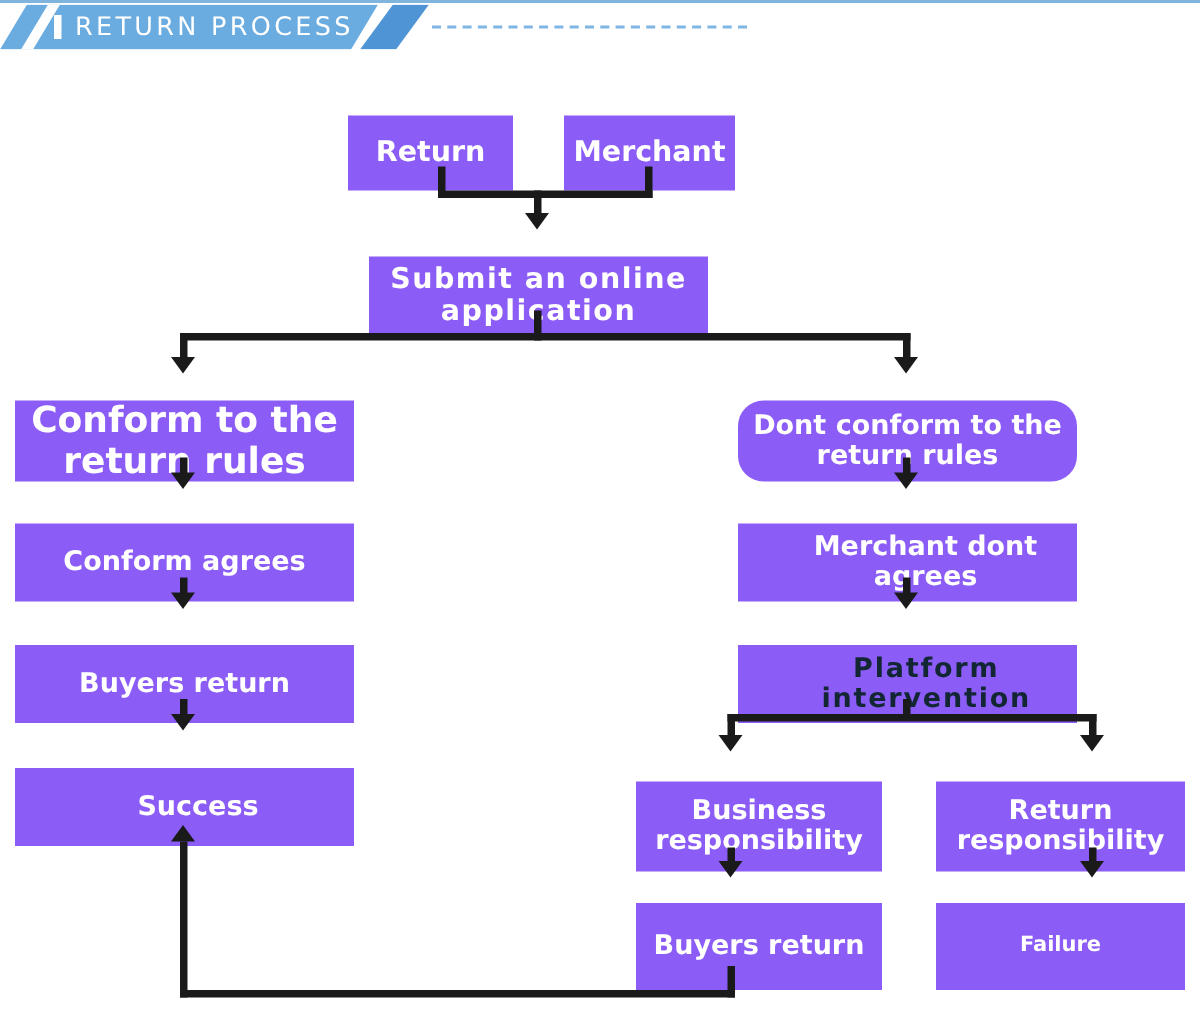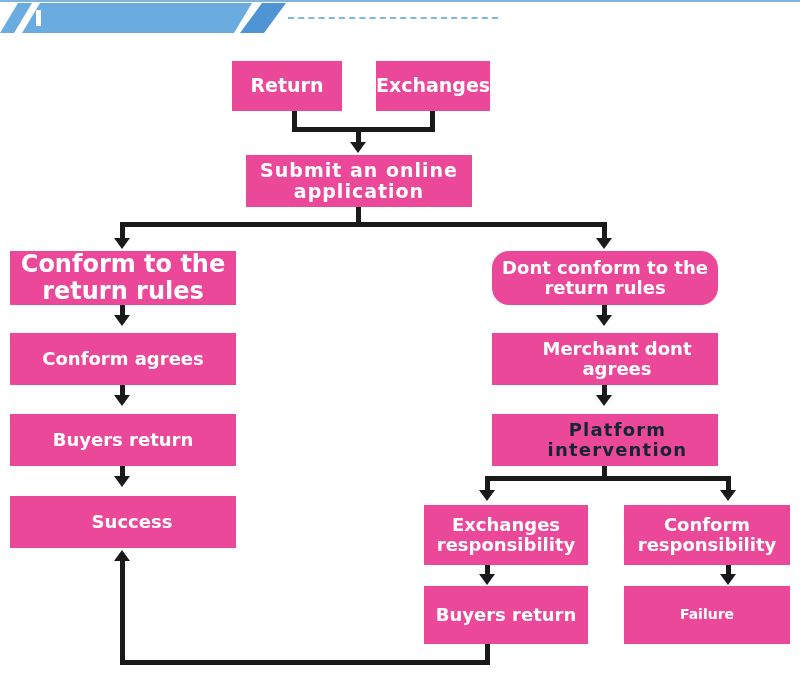--- a/index.html
+++ b/index.html
@@ -75,30 +75,31 @@
     font-size: 14px;
     font-style: italic;
     letter-spacing: 1.5px;
     color: #6aa4dc;
     white-space: nowrap;
   }
 
   
   .box {
     position: absolute;
-    background: #ec4899;
+    background: #8b5cf6;
     color: #ffffff;
     display: flex;
     align-items: center;
     justify-content: center;
     text-align: center;
     font-weight: bold;
     line-height: 1.12;
     box-sizing: border-box;
     padding: 0 4px;
+    margin-top: 16px;
   }
   .box.dark { color: #122733; }
   .box.sp { letter-spacing: 1.2px; }
 
   
   .ln {
     position: absolute;
     background: #1a1a1a;
   }
   .arrow-d {
@@ -118,25 +119,26 @@
 </style>
 </head>
 <body>
 
 <div id="header-band">
   <div class="top-rule"></div>
   <div class="hdr-bar"></div>
   <div class="hdr-slash"></div>
   <div class="hdr-wedge"></div>
   <div class="hdr-tick"></div>
+  <div class="hdr-title">RETURN PROCESS</div>
   <div class="hdr-dashes"></div>
 </div>
 
 <div class="box" style="left:232px; top:61px; width:110px; height:50px; font-size:19px;">Return</div>
-<div class="box" style="left:376px; top:61px; width:114px; height:50px; font-size:19px;">Exchanges</div>
+<div class="box" style="left:376px; top:61px; width:114px; height:50px; font-size:19px;">Merchant</div>
 
 <div class="ln" style="left:292px; top:111px; width:5px; height:21px;"></div>
 <div class="ln" style="left:430px; top:111px; width:5px; height:21px;"></div>
 <div class="ln" style="left:292px; top:127px; width:143px; height:5px;"></div>
 <div class="ln" style="left:356px; top:127px; width:5px; height:18px;"></div>
 <div class="arrow-d" style="left:350px; top:142px;"></div>
 
 <div class="box" style="left:246px; top:155px; width:226px; height:52px; font-size:19px; letter-spacing:1px;">Submit an online application</div>
 
 <div class="ln" style="left:356px; top:207px; width:5px; height:20px;"></div>
@@ -170,27 +172,27 @@
 
 <div class="box dark sp" style="left:492px; top:414px; width:226px; height:52px; font-size:18px;padding-left:29px;">Platform intervention</div>
 
 <div class="ln" style="left:602px; top:466px; width:5px; height:14px;"></div>
 <div class="ln" style="left:485px; top:476px; width:246px; height:5px;"></div>
 <div class="ln" style="left:485px; top:476px; width:5px; height:17px;"></div>
 <div class="ln" style="left:726px; top:476px; width:5px; height:17px;"></div>
 <div class="arrow-d" style="left:479px; top:490px;"></div>
 <div class="arrow-d" style="left:720px; top:490px;"></div>
 
-<div class="box" style="left:424px; top:505px; width:164px; height:60px; font-size:18px;">Exchanges responsibility</div>
+<div class="box" style="left:424px; top:505px; width:164px; height:60px; font-size:18px;">Business responsibility</div>
 <div class="ln" style="left:485px; top:565px; width:5px; height:12px;"></div>
 <div class="arrow-d" style="left:479px; top:574px;"></div>
 
 <div class="box" style="left:424px; top:586px; width:164px; height:58px; font-size:18px;">Buyers return</div>
 
-<div class="box" style="left:624px; top:505px; width:166px; height:60px; font-size:18px;">Conform responsibility</div>
+<div class="box" style="left:624px; top:505px; width:166px; height:60px; font-size:18px;">Return responsibility</div>
 <div class="ln" style="left:726px; top:565px; width:5px; height:12px;"></div>
 <div class="arrow-d" style="left:720px; top:574px;"></div>
 
 <div class="box" style="left:624px; top:586px; width:166px; height:58px; font-size:14px;">Failure</div>
 
 <div class="ln" style="left:485px; top:644px; width:5px; height:21px;"></div>
 <div class="ln" style="left:120px; top:660px; width:370px; height:5px;"></div>
 <div class="ln" style="left:120px; top:561px; width:5px; height:104px;"></div>
 <div class="arrow-u" style="left:114px; top:550px;"></div>
 

